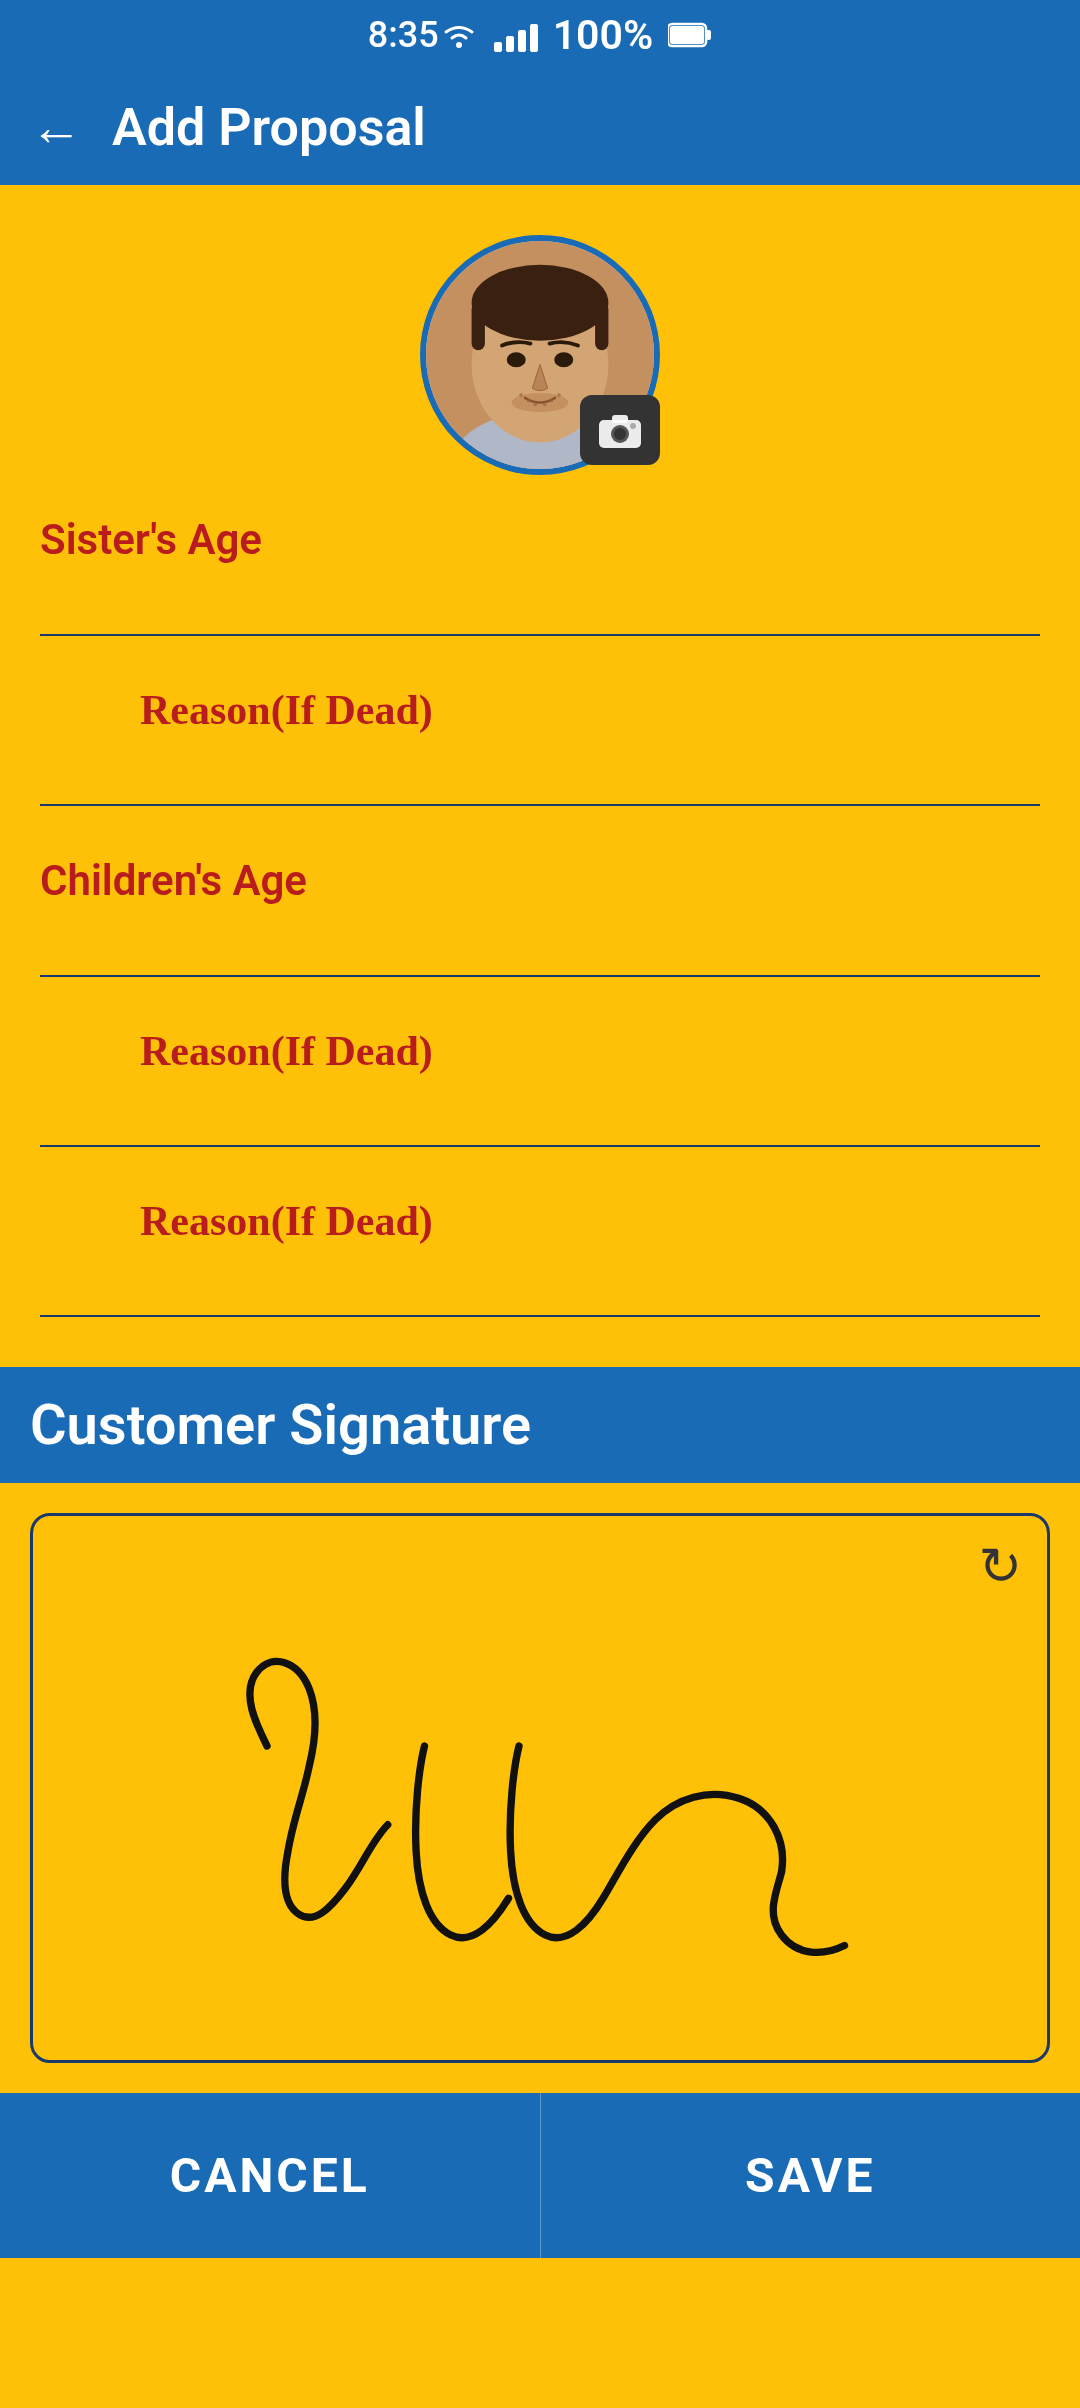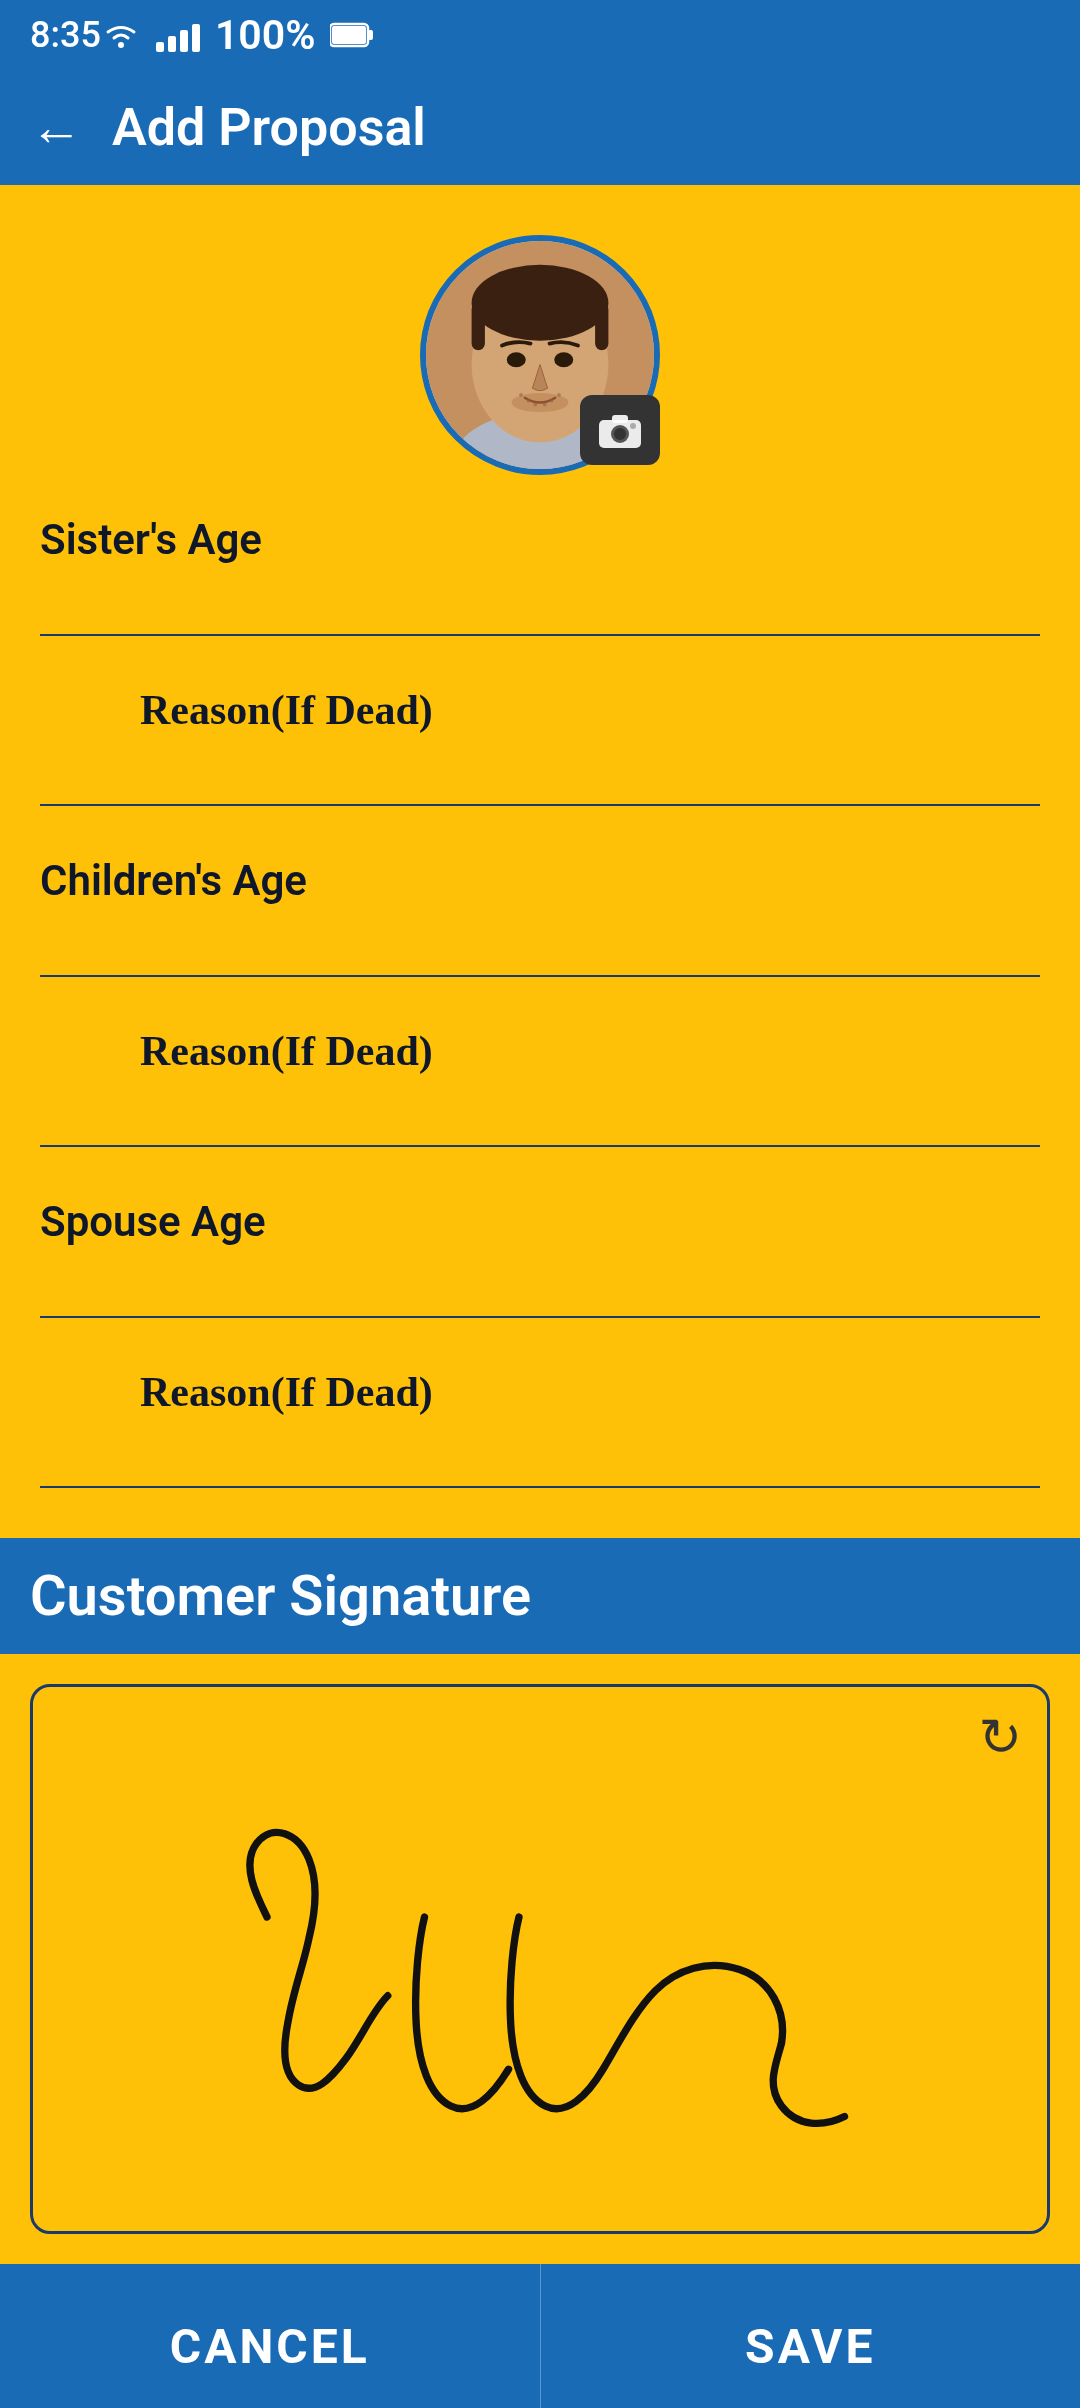--- a/index.html
+++ b/index.html
@@ -11,21 +11,21 @@
       font-family: 'Roboto', Arial, sans-serif;
       background: #FFC107;
       overflow-x: hidden;
     }
 
     
     .status-bar {
       background: #1a6bb5;
       color: white;
       display: flex;
-      justify-content: flex-start;
+      justify-content: center;
       align-items: center;
       padding: 0 30px;
       height: 70px;
       font-size: 36px;
       font-weight: 500;
     }
 
     .status-right {
       display: flex;
       align-items: center;
@@ -110,21 +110,21 @@
       padding: 0 10px;
     }
 
     .field-row {
       margin-bottom: 50px;
     }
 
     .field-label {
       font-size: 42px;
       font-weight: 600;
-      color: #0f172a;
+      color: #b91c1c;
       margin-bottom: 8px;
     }
 
     .field-label.indented {
       padding-left: 100px;
       font-family: Liberation Serif, serif;
     }
 
     .field-input {
       width: 100%;
@@ -317,24 +317,20 @@
     <div class="field-row">
       <div class="field-label">Children's Age</div>
       <input class="field-input" type="text" value="" style="">
     </div>
 
     <div class="field-row">
       <div class="field-label indented">Reason(If Dead)</div>
       <input class="field-input" type="text" value="" style="">
     </div>
 
-    <div class="field-row">
-      <div class="field-label">Spouse Age</div>
-      <input class="field-input" type="text" value="" style="">
-    </div>
 
     <div class="field-row">
       <div class="field-label indented">Reason(If Dead)</div>
       <input class="field-input" type="text" value="" style="">
     </div>
 
   </div>
 
   <div class="section-header">
     <span>Customer Signature</span>

